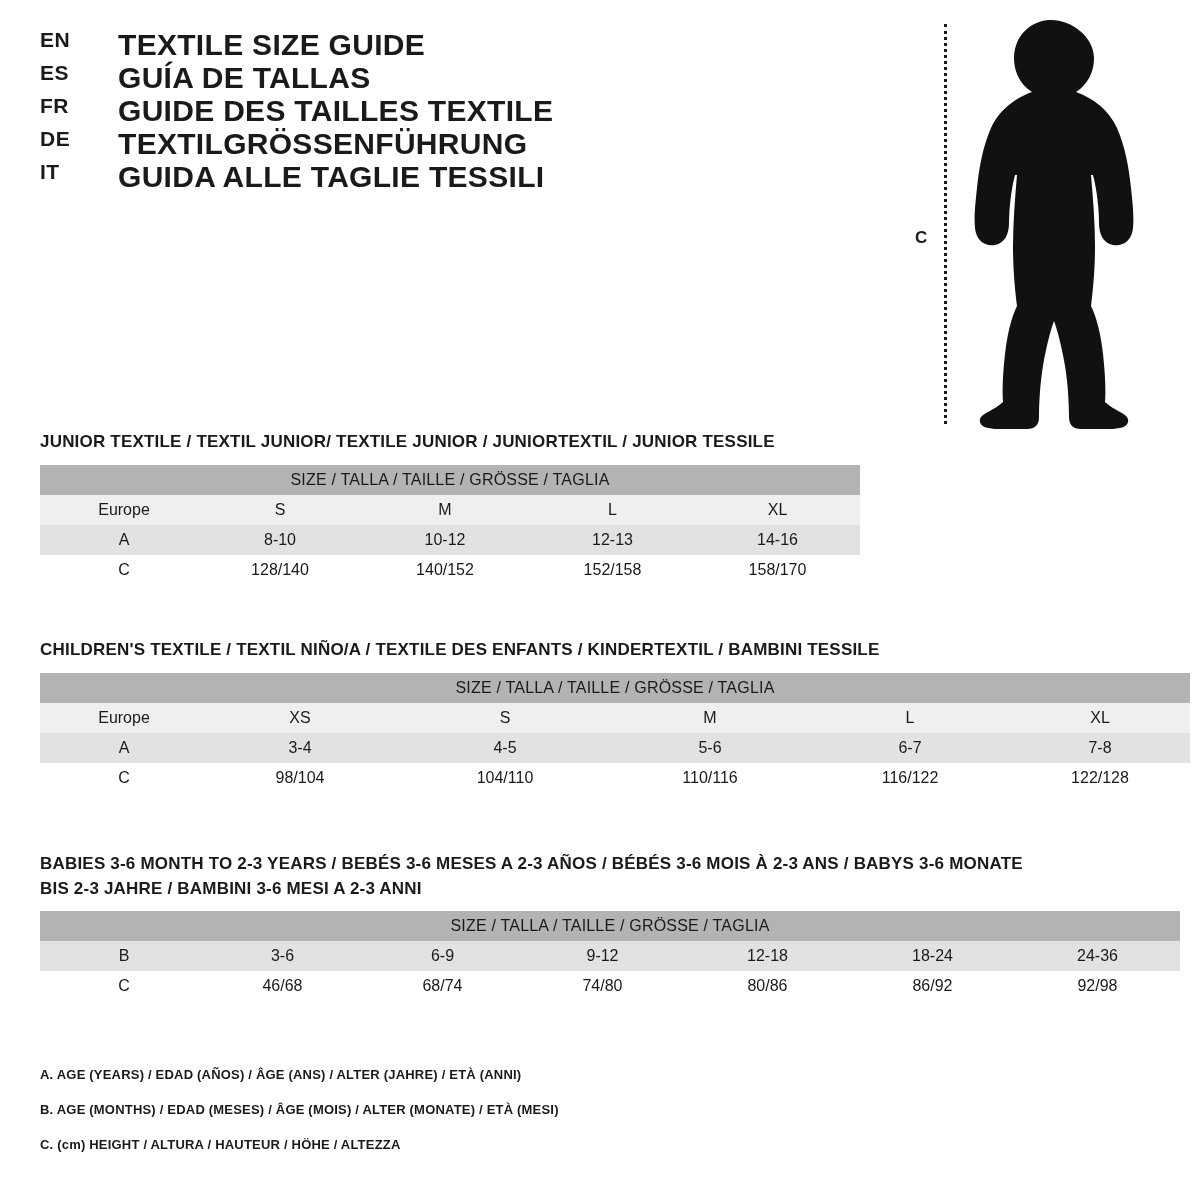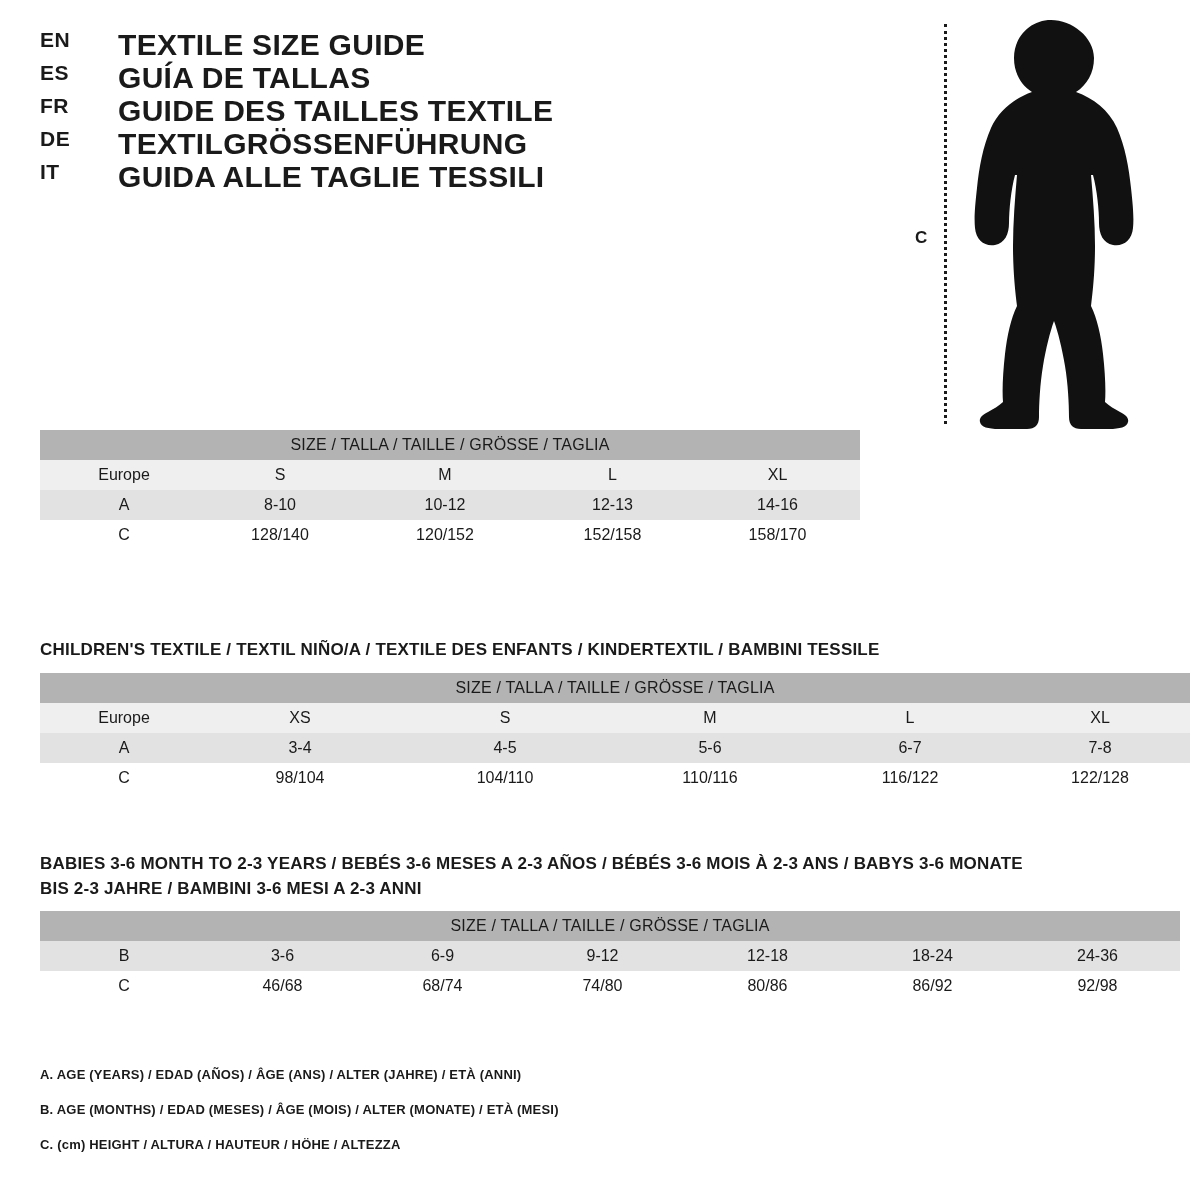--- a/index.html
+++ b/index.html
@@ -204,20 +204,21 @@
       C168,229 177,222 178,210
       C179,200 178,188 176,170
       C174,150 170,128 162,110
       C154,92 138,80 121,74
       C132,67 139,55 139,40
       C139,19 117,2 96,2 Z"></path>
   </svg>
 </div>
 
 <div class="section" style="top:430px;">
+  <div class="section-title">JUNIOR TEXTILE / TEXTIL JUNIOR/ TEXTILE JUNIOR / JUNIORTEXTIL / JUNIOR TESSILE</div>
   <table class="size-table">
     <colgroup>
       <col style="width:160px">
         <col style="width:160px">
         <col style="width:170px">
         <col style="width:165px">
         <col style="width:165px">
     </colgroup>
     <tbody>
       <tr class="hdr-band">
@@ -233,21 +234,21 @@
       <tr class="row-mid">
         <td class="cell-label">A</td>
         <td>8-10</td>
         <td>10-12</td>
         <td>12-13</td>
         <td>14-16</td>
       </tr>
       <tr class="row-white">
         <td class="cell-label">C</td>
         <td>128/140</td>
-        <td>120/152</td>
+        <td>140/152</td>
         <td>152/158</td>
         <td>158/170</td>
       </tr>
     </tbody>
   </table>
 </div>
 
 <div class="section" style="top:638px;">
   <div class="section-title">CHILDREN'S TEXTILE / TEXTIL NIÑO/A / TEXTILE DES ENFANTS / KINDERTEXTIL / BAMBINI TESSILE</div>
   <table class="size-table">

